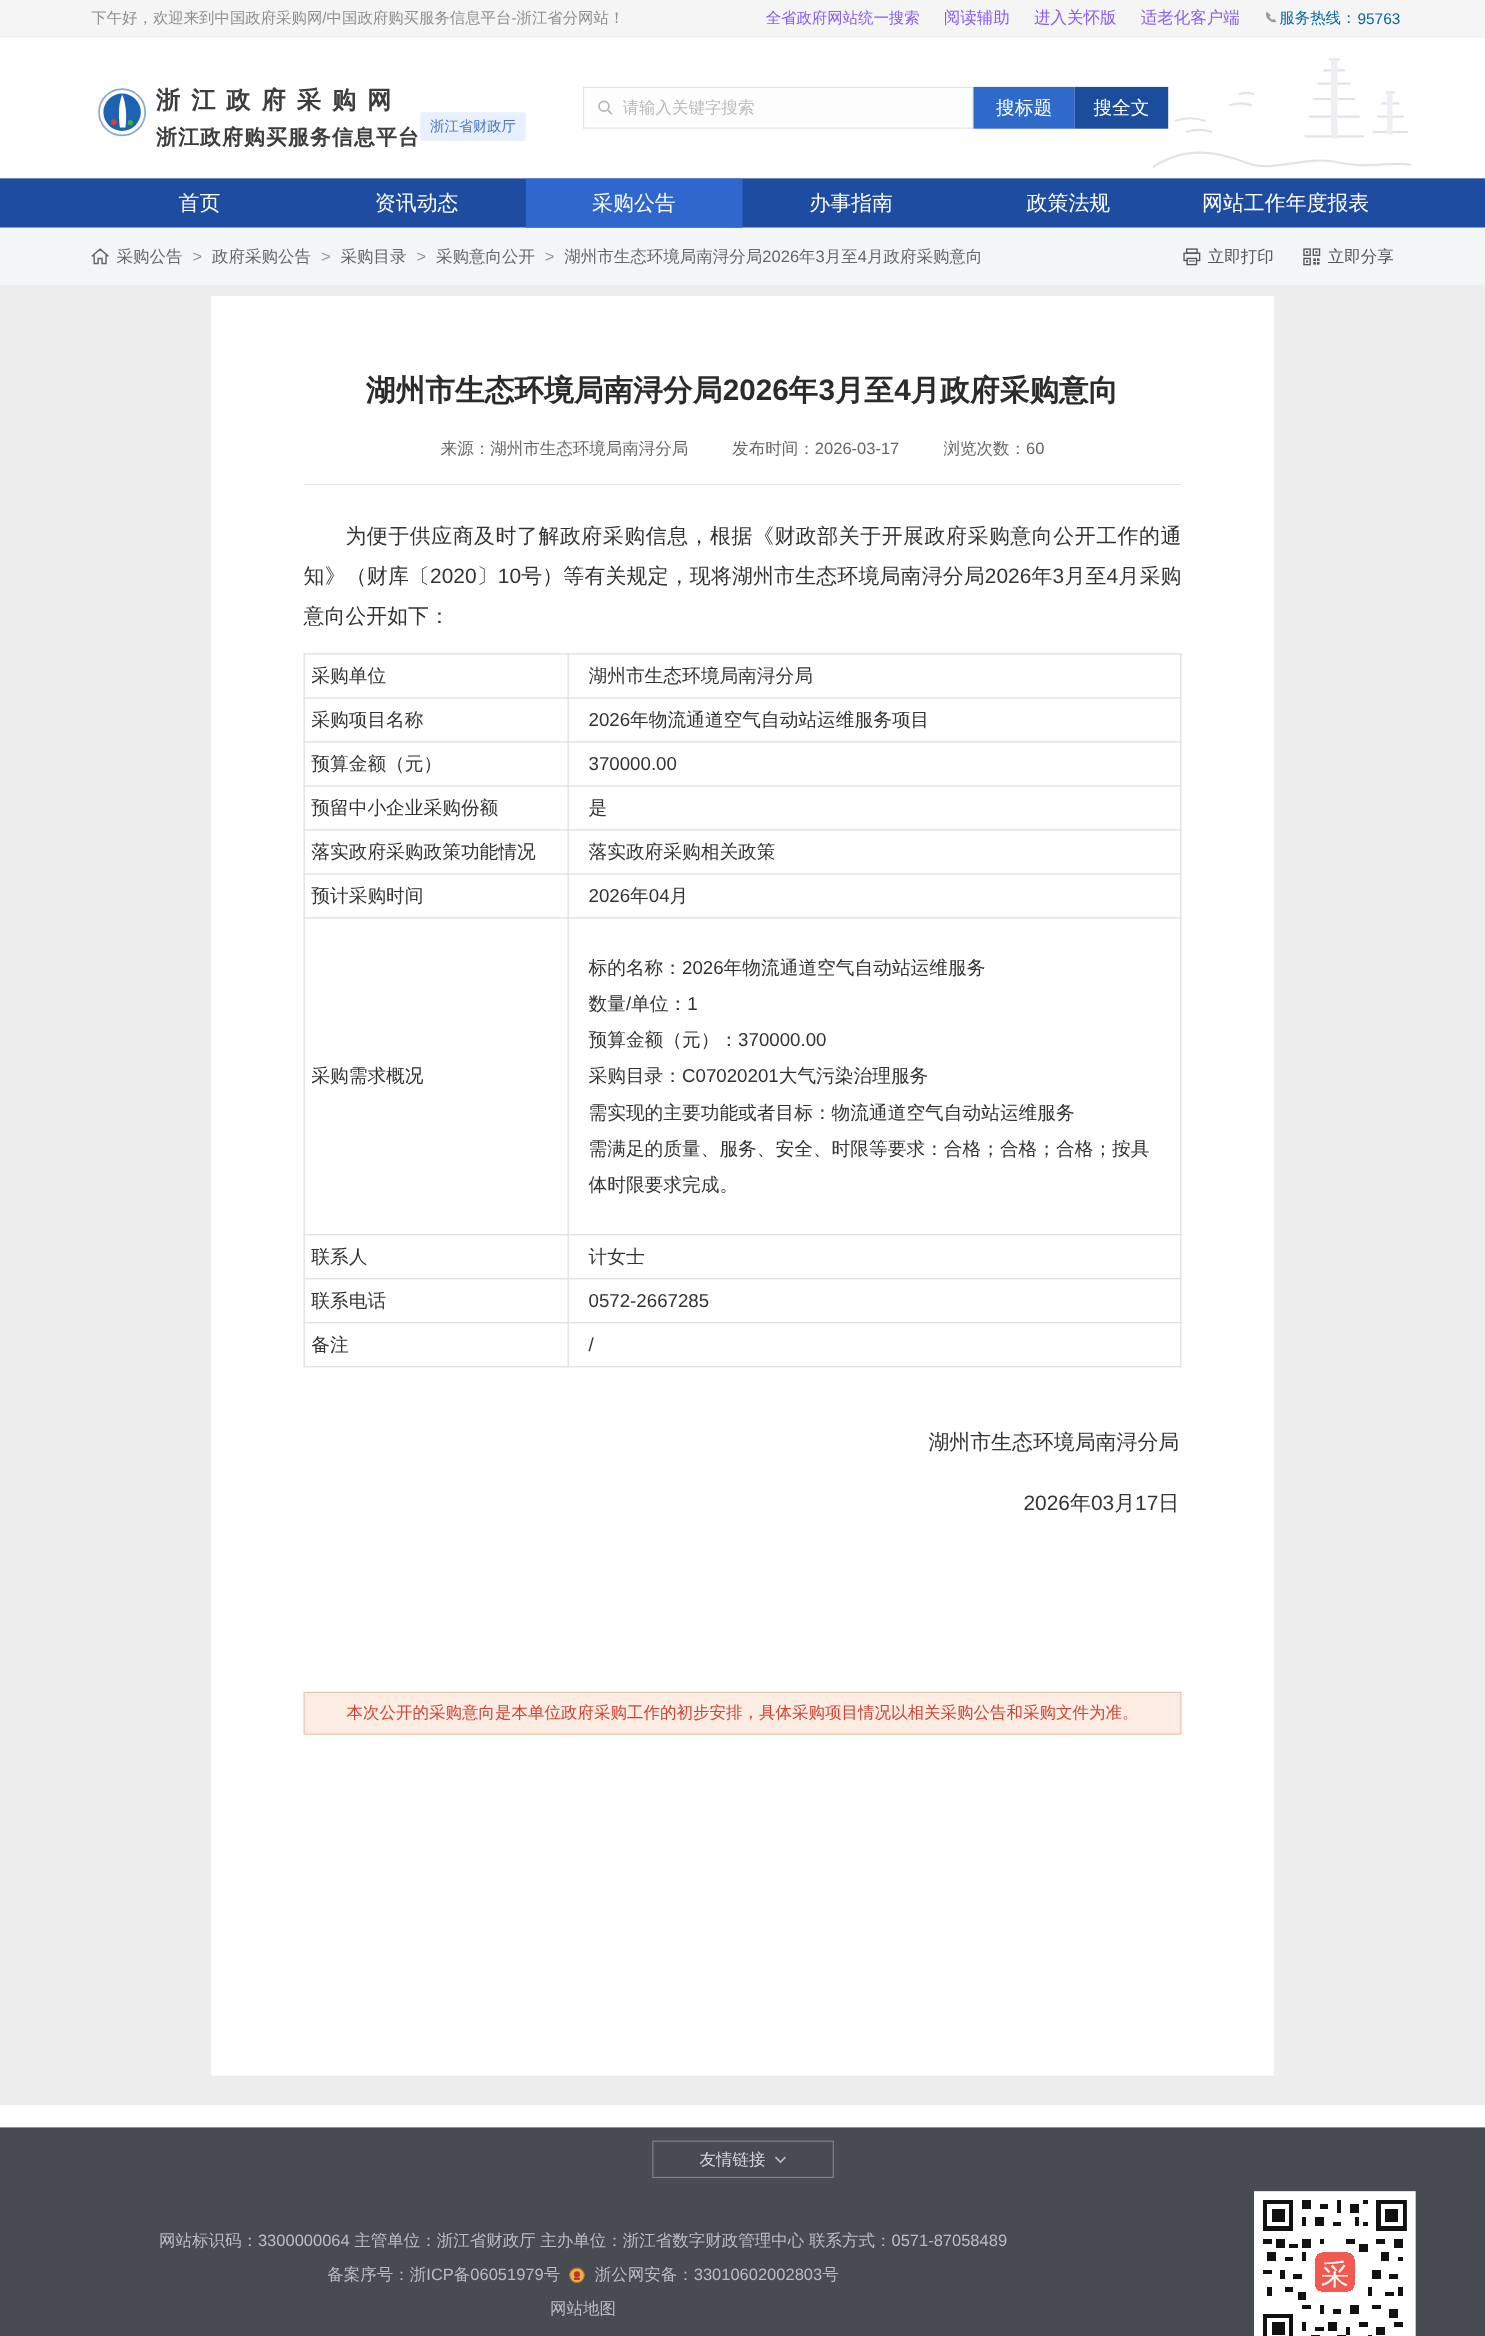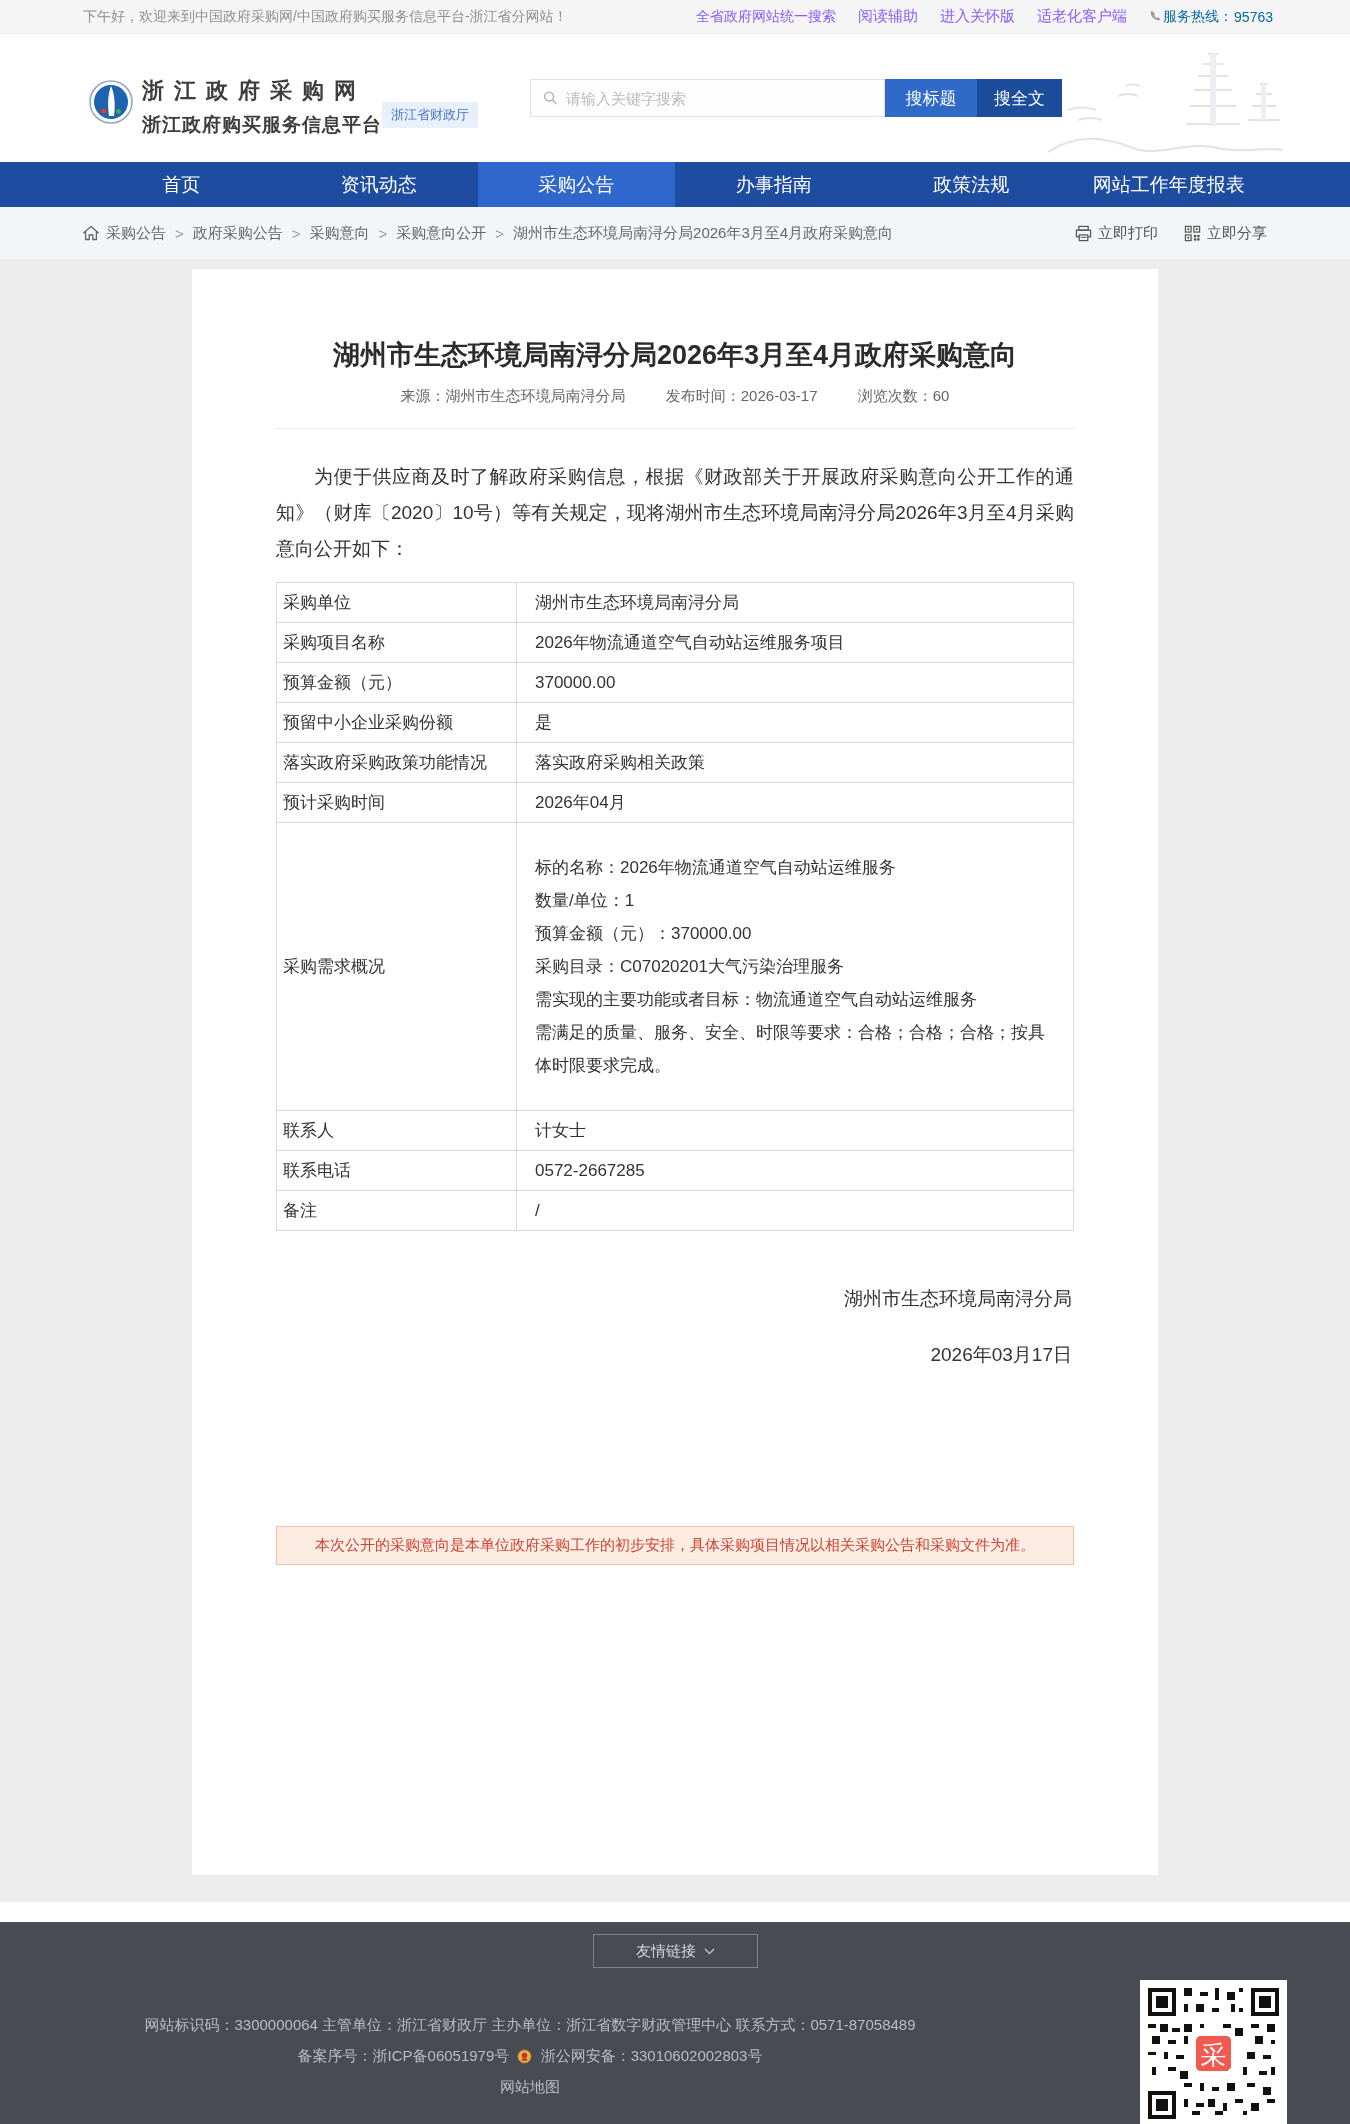--- a/index.html
+++ b/index.html
@@ -60,21 +60,21 @@
   }
   .crumb-left { display: flex; align-items: center; gap: 7px; font-size: 15px; color: #666; white-space: nowrap; }
   .crumb-sep { color: #999; margin: 0 2px; }
   .crumb-item { color: #666; cursor: pointer; }
   .crumb-right { display: flex; align-items: center; gap: 26px; }
   .tool-link { display: flex; align-items: center; gap: 6px; font-size: 15px; color: #555; cursor: pointer; }
   
   .main { background: #ededed; padding: 10px 0 27px 0; }
   .card { width: 966px; margin: 0 auto; background: #fff; padding: 68px 84px 310px 84px; }
   .art-title { text-align: center; font-size: 27px; font-weight: bold; color: #2b2b2b; }
-  .art-meta { text-align: center; margin-top: 14px; font-size: 15px; color: #666; }
+  .art-meta { text-align: center; margin-top: 26px; font-size: 15px; color: #666; }
   .art-meta span { margin: 0 18px; }
   .art-divider { border-bottom: 1px solid #e6e6e6; margin-top: 22px; }
   .art-intro {
     margin-top: 30px; font-size: 19px; color: #333; line-height: 36px;
     text-indent: 2em; text-align: justify;
   }
   table.info { width: 100%; border-collapse: collapse; margin-top: 15px; }
   table.info td { border: 1px solid #d9d9d9; font-size: 17px; color: #333; }
   td.lbl { width: 240px; text-align: left; padding: 8px 6px; }
   td.val { padding: 8px 18px; }
@@ -175,21 +175,21 @@
 
 <div class="crumb-bar">
   <div class="crumb-left">
     <svg width="16" height="16" viewBox="0 0 16 16">
         <path d="M8 1.5 L15 7.5 L13.4 7.5 L13.4 14.5 L9.8 14.5 L9.8 10 L6.2 10 L6.2 14.5 L2.6 14.5 L2.6 7.5 L1 7.5 Z" fill="none" stroke="#666" stroke-width="1.3"></path>
       </svg>
     <span class="crumb-item">采购公告</span>
     <span class="crumb-sep">&gt;</span>
     <span class="crumb-item">政府采购公告</span>
     <span class="crumb-sep">&gt;</span>
-    <span class="crumb-item">采购意向</span>
+    <span class="crumb-item">采购目录</span>
     <span class="crumb-sep">&gt;</span>
     <span class="crumb-item">采购意向公开</span>
     <span class="crumb-sep">&gt;</span>
     <span class="crumb-item">湖州市生态环境局南浔分局2026年3月至4月政府采购意向</span>
   </div>
   <div class="crumb-right">
     <span class="tool-link">
       <svg width="17" height="17" viewBox="0 0 18 18">
           <rect x="4" y="1.5" width="10" height="4" fill="none" stroke="#555" stroke-width="1.3"></rect>
           <rect x="1.5" y="5.5" width="15" height="7" fill="none" stroke="#555" stroke-width="1.3"></rect>

